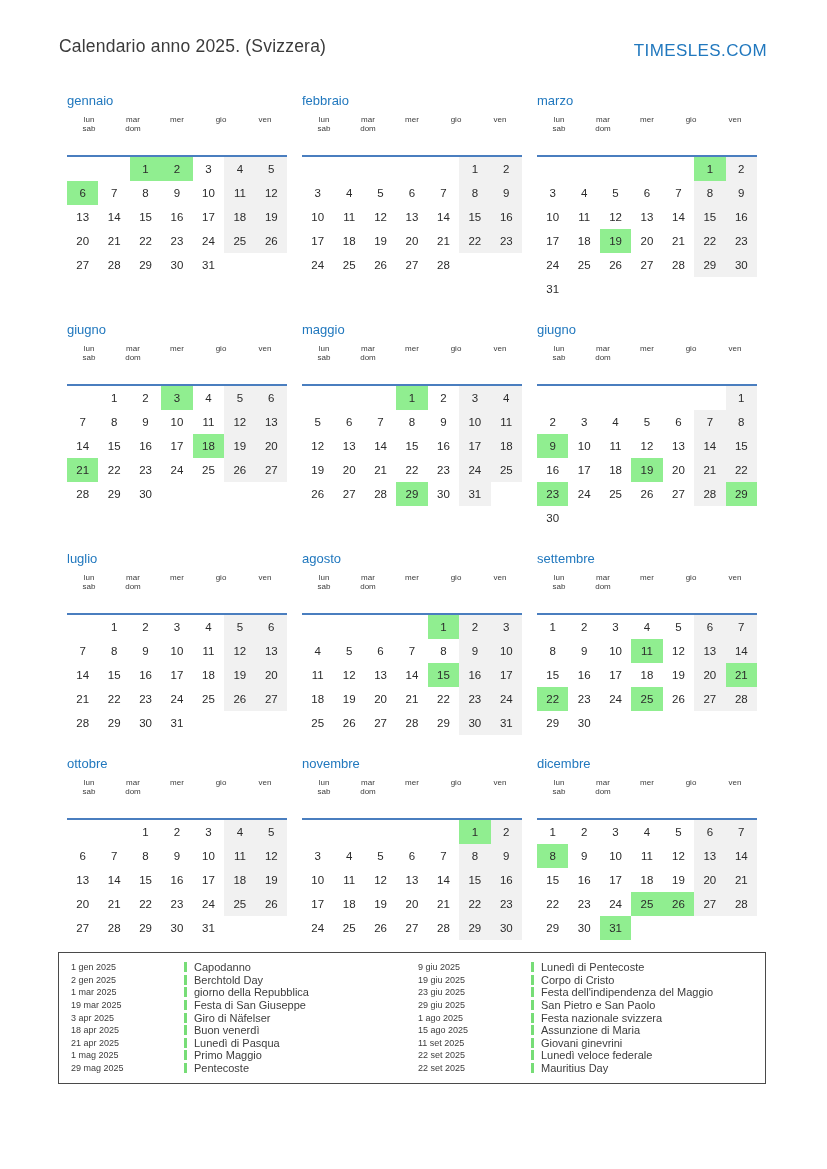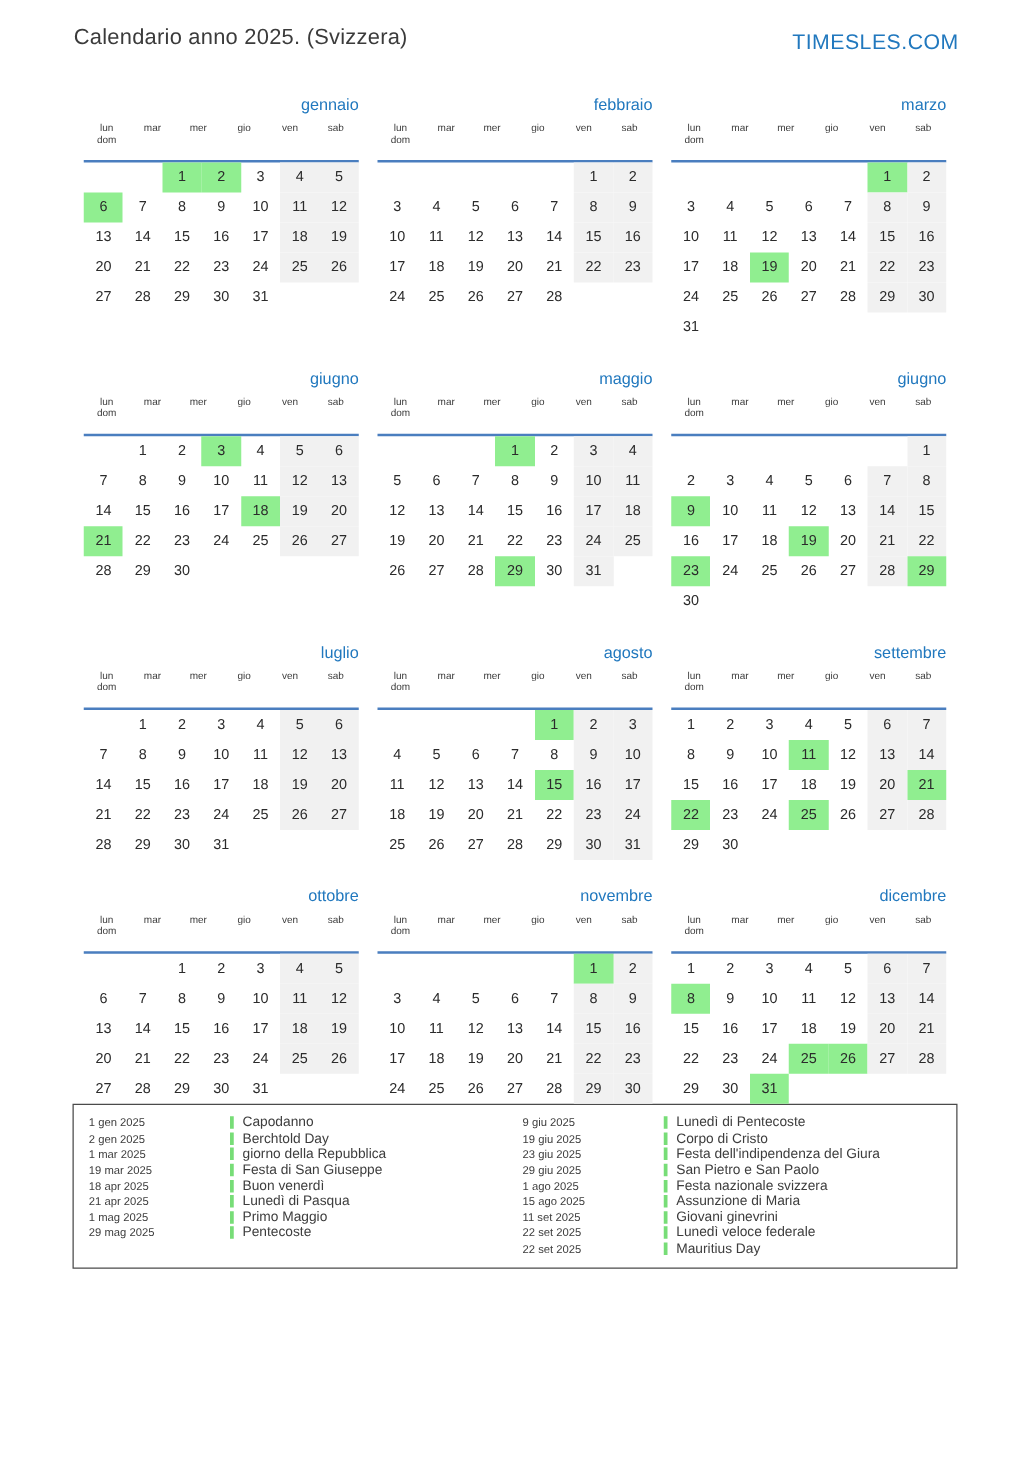--- a/index.html
+++ b/index.html
@@ -8,56 +8,56 @@
     width: 827px; height: 1169px;
     font-family: "Liberation Sans", sans-serif;
     color: #2b2b2b;
     overflow: hidden;
   }
   .page { width: 827px; height: 1169px; position: relative; }
 
   
   .topbar {
     display: flex; justify-content: space-between; align-items: flex-start;
-    margin: 19px 60px 0 59px;
+    margin: 36px 60px 0 59px;
   }
   .page-title { font-size: 17.5px; font-weight: 400; color: #3b3b3b; letter-spacing: 0.2px; }
   .site-link { font-size: 17px; color: #2178be; text-decoration: none; margin-top: 5px; letter-spacing: 0.4px; }
 
   
   .months-grid {
     margin: 32px 0 0 67px;
     display: grid;
     grid-template-columns: repeat(3, 220px);
     column-gap: 15px;
     row-gap: 21px;
     align-items: start;
   }
   .month { width: 220px; }
   .month-title {
-    text-align: right; color: #2178be; font-size: 13px;
+    text-align: left; color: #2178be; font-size: 13px;
     margin-bottom: 7px; font-weight: 400;
   }
   .weekday-row {
-    display: grid; grid-template-columns: repeat(6, 1fr);
+    display: grid; grid-template-columns: repeat(5, 1fr);
     border-bottom: 2px solid #4a7ebf;
-    padding-bottom: 12px;
+    padding-bottom: 22px;
   }
   .wd { text-align: center; font-size: 8px; color: #3c3c3c; }
   .month-cells { display: grid; grid-template-columns: repeat(7, 1fr); }
   .cell {
     height: 24px; line-height: 24px; text-align: center;
     font-size: 11.5px; color: #2b2b2b;
   }
   .cell.wkend { background: #f1f1f1; }
   .cell.green { background: #90ee90; }
 
   
   .legend-box {
-    margin: 0 0 0 58px;
+    margin: 12px 0 0 58px;
     width: 708px;
     border: 1px solid #4a4a4a;
     padding: 8px 0 9px 12px;
     display: flex;
   }
   .legend-col { width: 50%; display: flex; flex-direction: column; }
   .legend-entry { display: flex; align-items: center; height: 12.6px; }
   .legend-date { width: 113px; font-size: 9px; color: #3d3d3d; flex: 0 0 113px; }
   .legend-marker {
     display: inline-block; width: 3px; height: 10px;
@@ -712,20 +712,25 @@
     <span class="legend-marker"></span>
     <span class="legend-name">giorno della Repubblica</span>
   </div>
 
   <div class="legend-entry">
     <span class="legend-date">19 mar 2025</span>
     <span class="legend-marker"></span>
     <span class="legend-name">Festa di San Giuseppe</span>
   </div>
 
+  <div class="legend-entry">
+    <span class="legend-date">3 apr 2025</span>
+    <span class="legend-marker"></span>
+    <span class="legend-name">Giro di Näfelser</span>
+  </div>
 
   <div class="legend-entry">
     <span class="legend-date">18 apr 2025</span>
     <span class="legend-marker"></span>
     <span class="legend-name">Buon venerdì</span>
   </div>
 
   <div class="legend-entry">
     <span class="legend-date">21 apr 2025</span>
     <span class="legend-marker"></span>
@@ -753,21 +758,21 @@
 
   <div class="legend-entry">
     <span class="legend-date">19 giu 2025</span>
     <span class="legend-marker"></span>
     <span class="legend-name">Corpo di Cristo</span>
   </div>
 
   <div class="legend-entry">
     <span class="legend-date">23 giu 2025</span>
     <span class="legend-marker"></span>
-    <span class="legend-name">Festa dell'indipendenza del Giura</span>
+    <span class="legend-name">Festa dell'indipendenza del Maggio</span>
   </div>
 
   <div class="legend-entry">
     <span class="legend-date">29 giu 2025</span>
     <span class="legend-marker"></span>
     <span class="legend-name">San Pietro e San Paolo</span>
   </div>
 
   <div class="legend-entry">
     <span class="legend-date">1 ago 2025</span>

